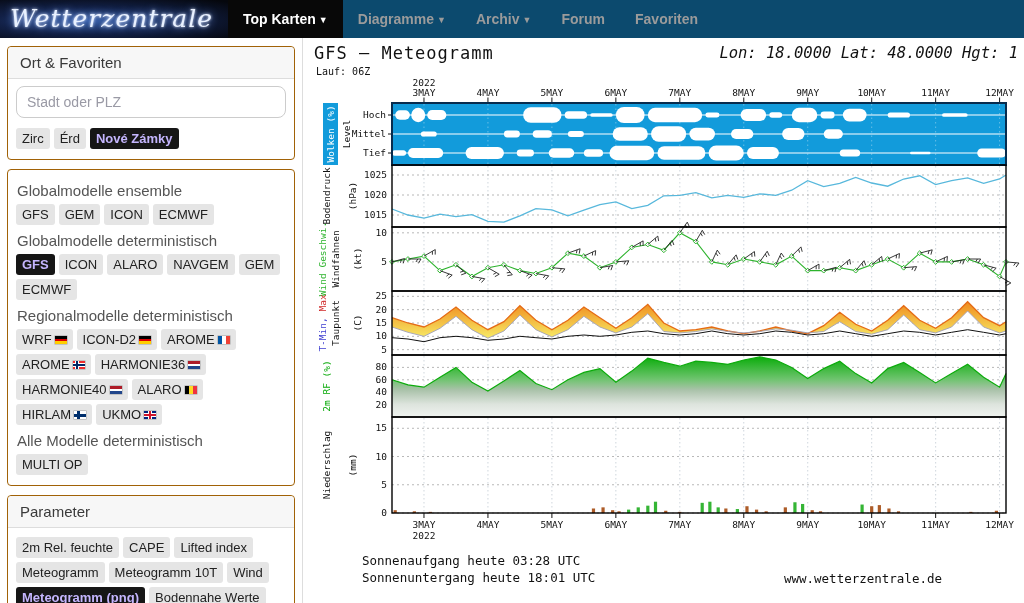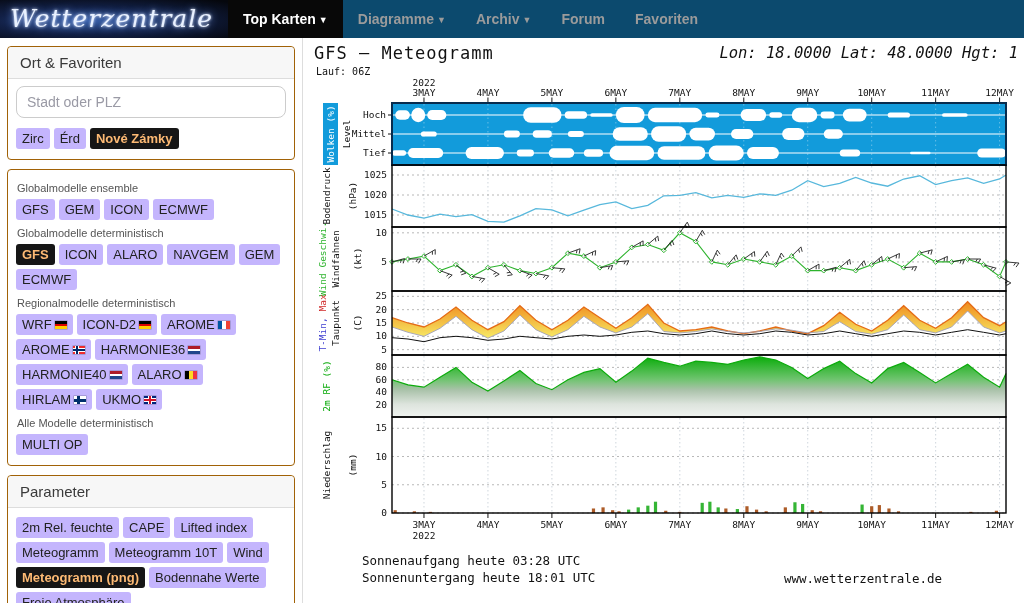--- a/index.html
+++ b/index.html
@@ -21,25 +21,25 @@
   
   .layout { display:flex; height:565px; }
   .sidebar { width:307px; padding:8px 7px 0 7px; border-right:1px solid #ddd; overflow:hidden; }
   .card { border:1px solid #a16207; border-radius:4px; background:#fff; margin-bottom:9px; }
   .card-h { background:#f7f7f7; border-bottom:1px solid #ddd; border-radius:4px 4px 0 0;
             padding:7px 12px; font-size:15px; color:#3a3a3a; }
   .card-b { padding:7px 8px 8px 8px; }
   .search { width:100%; border:1px solid #ccc; border-radius:8px; padding:7px 10px;
             font-size:14px; color:#333; margin-bottom:8px; }
   .search::placeholder { color:#9a9aa5; }
-  .grp-label { font-size:11px; color:#555; margin:5px 0 3px 1px; }
-  .chip { display:inline-block; background:#c4b5fd; border:none; border-radius:3px;
+  .grp-label { font-size:15px; color:#555; margin:5px 0 3px 1px; }
+  .chip { display:inline-block; background:#e5e5e5; border:none; border-radius:3px;
           padding:3px 6px; margin:2px 4px 2px 0; font-size:13px; color:#222;
           font-family:"Liberation Sans", sans-serif; cursor:pointer; }
-  .chip.sel { background:#161616; color:#fdba74; font-weight:bold; }
+  .chip.sel { background:#161616; color:#c4b5fd; font-weight:bold; }
   .flag { display:inline-block; width:12px; height:8px; margin-left:3px;
           box-shadow:0 0 0 0.5px rgba(0,0,0,.3); vertical-align:0px; }
   .flag-de { background:linear-gradient(to bottom,#000 0 33%,#d00 33% 66%,#ffce00 66% 100%); }
   .flag-fr { background:linear-gradient(to right,#0055a4 0 33%,#fff 33% 66%,#ef4135 66% 100%); }
   .flag-nl { background:linear-gradient(to bottom,#ae1c28 0 33%,#fff 33% 66%,#21468b 66% 100%); }
   .flag-be { background:linear-gradient(to right,#000 0 33%,#fdda24 33% 66%,#ef3340 66% 100%); }
   .flag-no { background:linear-gradient(#002868,#002868) 0 3px/100% 2px no-repeat,
              linear-gradient(#002868,#002868) 3.5px 0/2px 100% no-repeat,
              linear-gradient(#fff,#fff) 0 2px/100% 4px no-repeat,
              linear-gradient(#fff,#fff) 2.5px 0/4px 100% no-repeat,#ef2b2d; }

